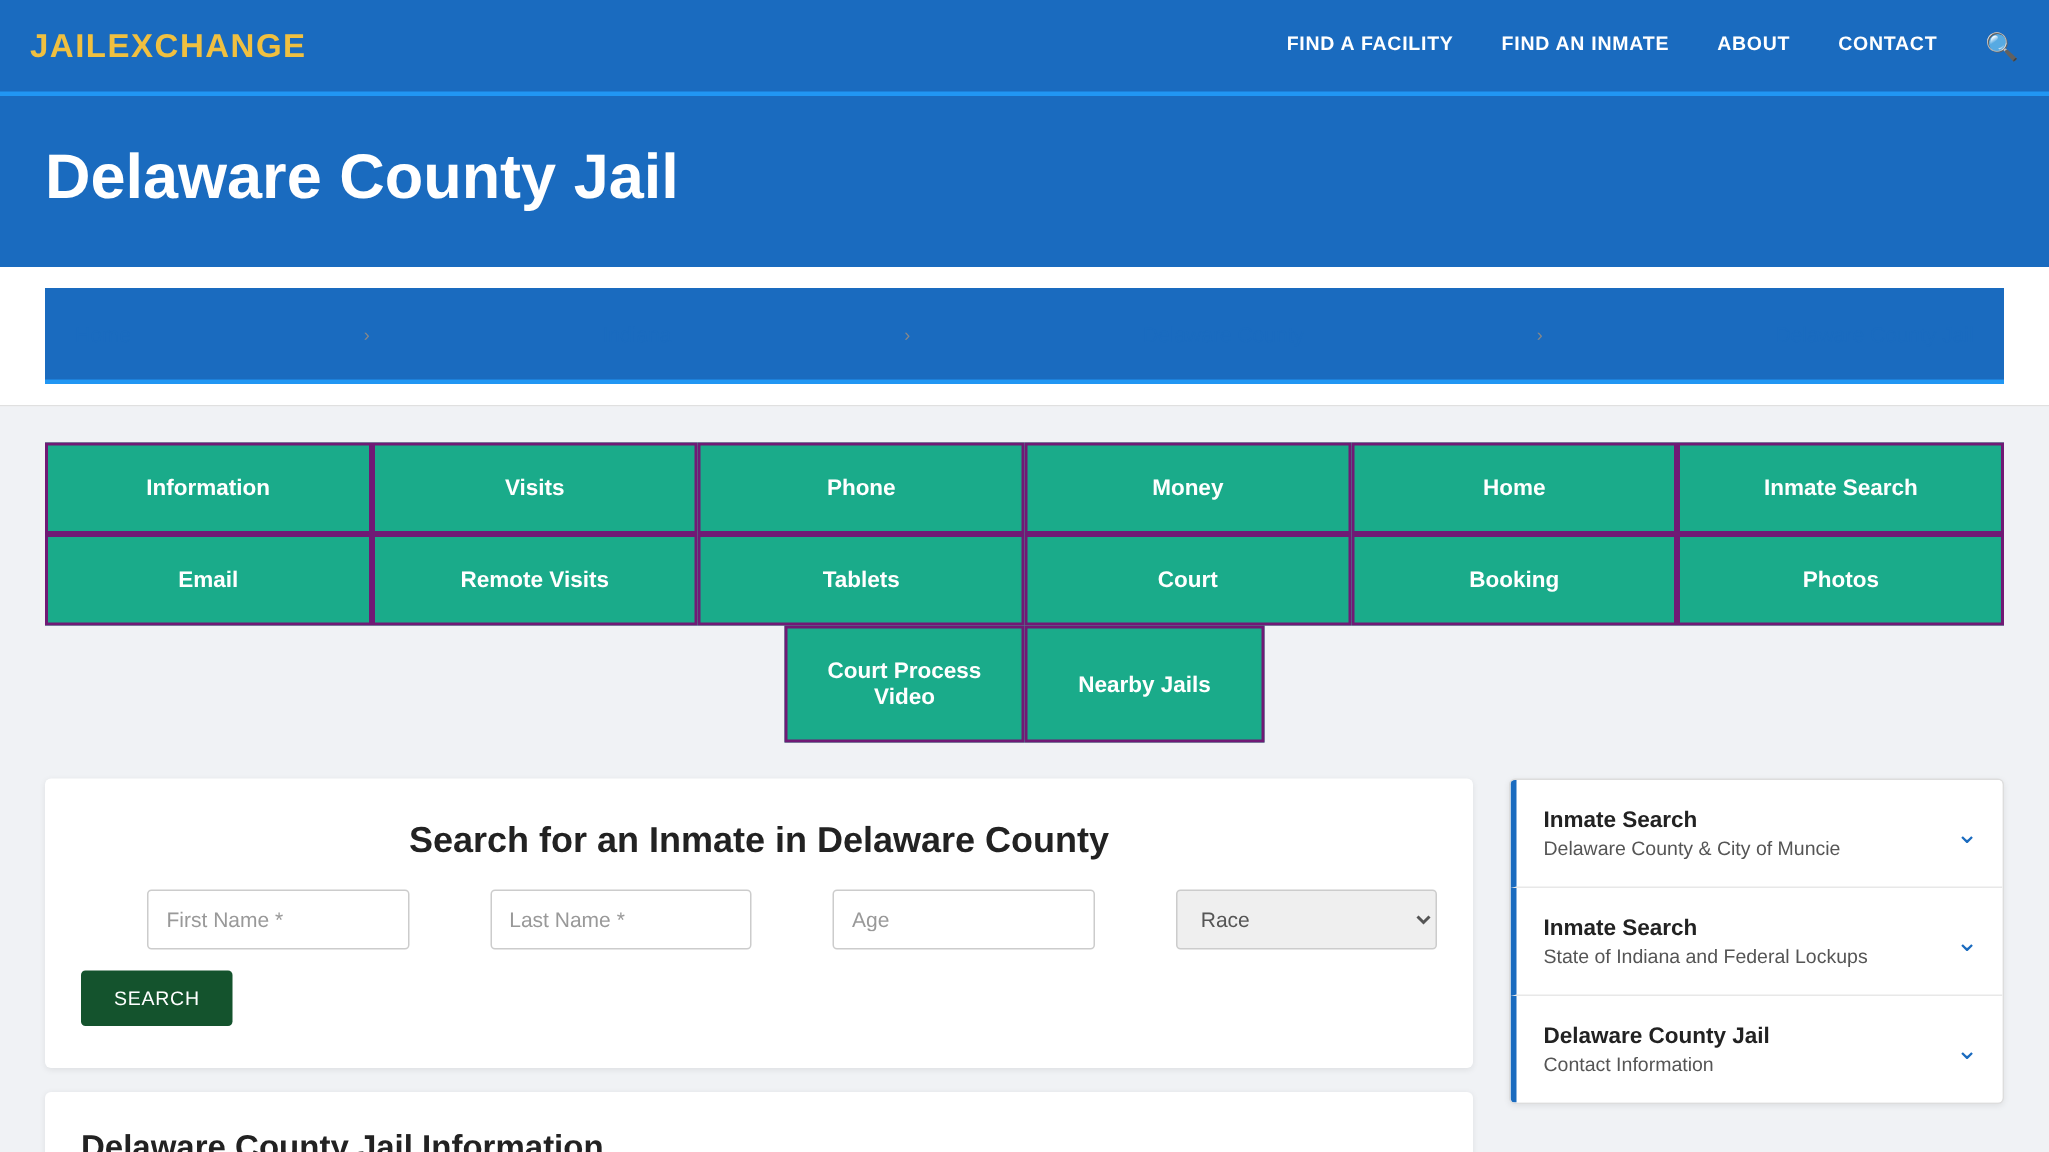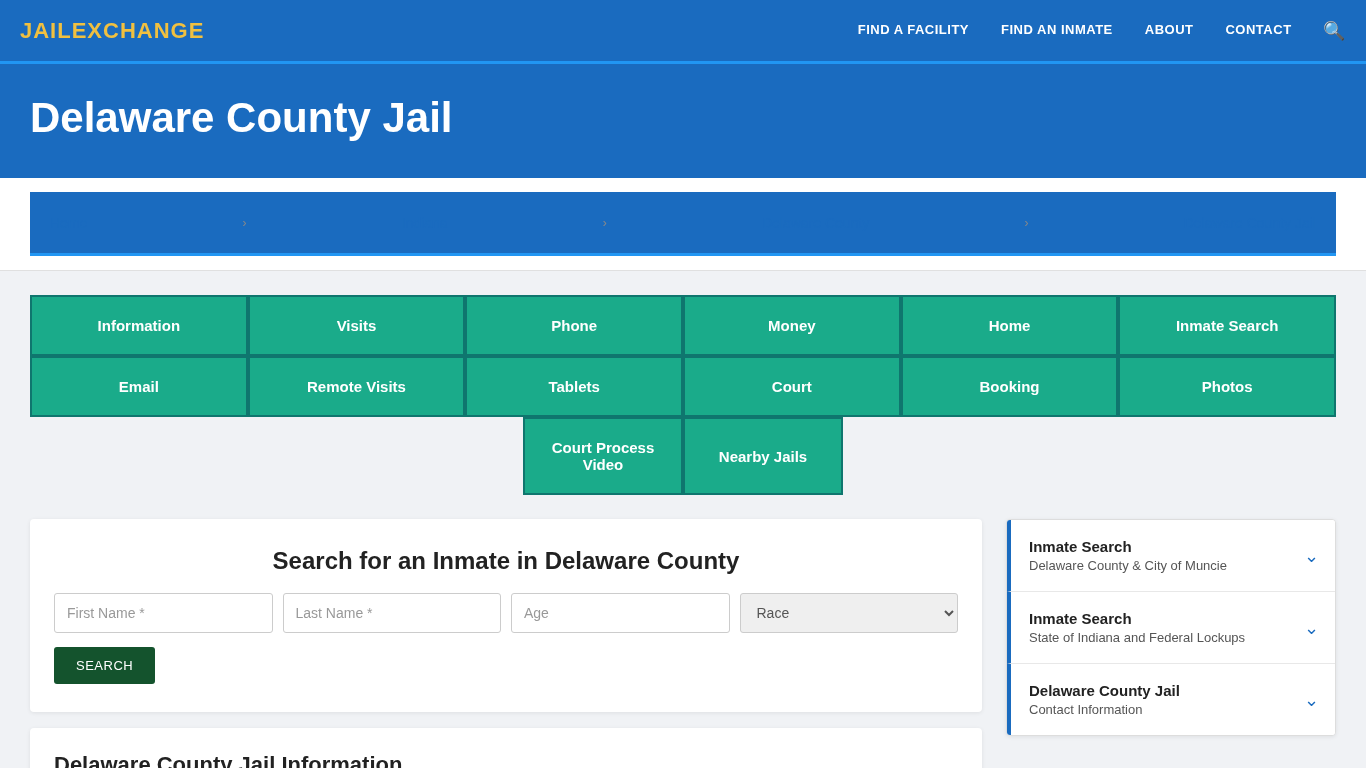--- a/index.html
+++ b/index.html
@@ -87,21 +87,21 @@
       display: flex;
       gap: 0;
       border-collapse: collapse;
     }
     .button-row.center {
       justify-content: center;
     }
     .grid-btn {
       background: #1aab8a;
       color: #fff;
-      border: 2px solid #0f766e;
+      border: 2px solid #701a75;
       padding: 20px 10px;
       font-size: 15px;
       font-weight: 600;
       cursor: pointer;
       flex: 1;
       text-align: center;
       transition: background 0.2s;
       min-width: 0;
     }
     .button-row.center .grid-btn {
@@ -143,20 +143,21 @@
     .search-fields input,
     .search-fields select {
       border: 1px solid #ccc;
       border-radius: 3px;
       padding: 10px 12px;
       font-size: 14px;
       color: #555;
       flex: 1;
       min-width: 0;
       outline: none;
+      margin-left: 44px;
     }
     .search-fields input::placeholder { color: #999; }
     .search-btn {
       background: #14532d;
       color: #fff;
       border: none;
       border-radius: 3px;
       padding: 11px 22px;
       font-size: 13px;
       font-weight: 400;

